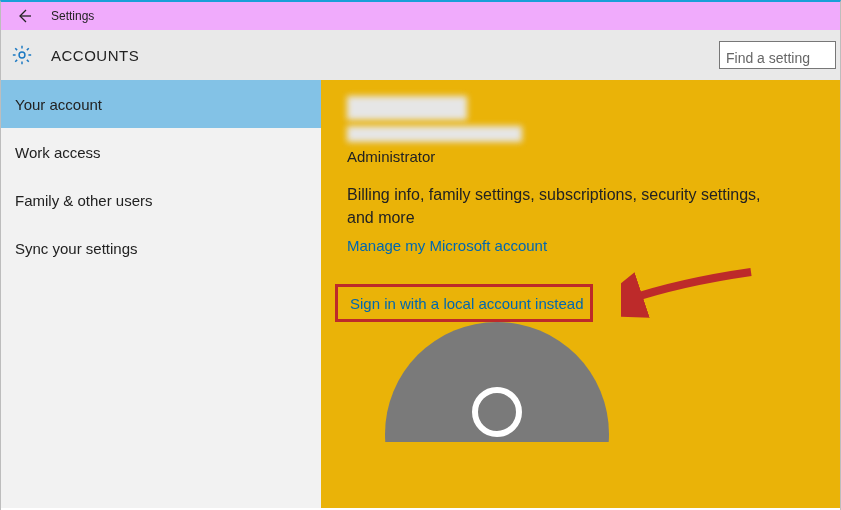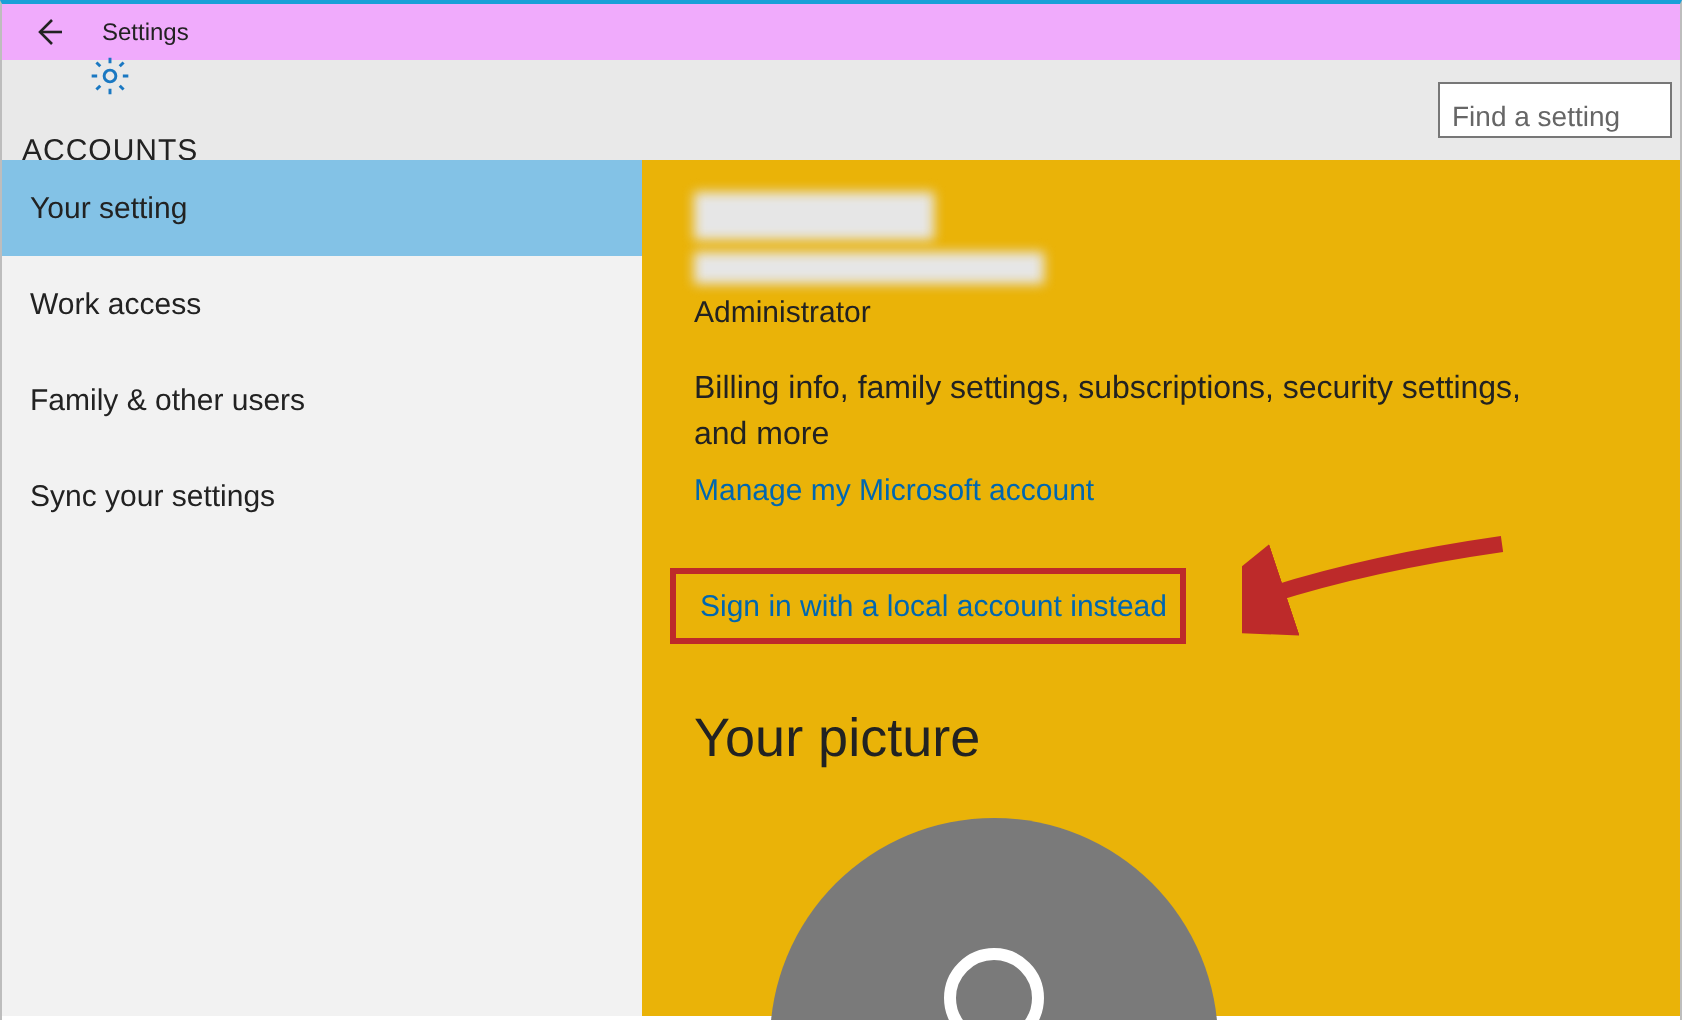--- a/index.html
+++ b/index.html
@@ -35,21 +35,21 @@
   .win-title { font-size: 12px; color: #222; }
   .header {
     height: 50px;
     background: #e9e9e9;
     display: flex;
     align-items: center;
     padding-left: 10px;
     padding-right: 4px;
     justify-content: space-between;
   }
-  .header-left { display: flex; align-items: center; gap: 18px; flex-direction: column; }
+  .header-left { display: flex; align-items: center; gap: 18px; }
   .gear { width: 22px; height: 22px; }
   .header-title { font-size: 15px; letter-spacing: 0.5px; color: #222; }
   .search-box {
     width: 117px;
     height: 28px;
     border: 1px solid #777;
     background: #fff;
     font-size: 14px;
     color: #666;
     padding: 2px 6px;
@@ -167,21 +167,21 @@
     <span class="header-title">ACCOUNTS</span>
   </div>
   <div class="search-box">
     <span>Find a setting</span>
   </div>
 </div>
 
 <div class="body">
   <div class="sidebar">
     <div class="sidebar-item selected">
-      <span>Your setting</span>
+      <span>Your account</span>
     </div>
     <div class="sidebar-item">
       <span>Work access</span>
     </div>
     <div class="sidebar-item">
       <span>Family &amp; other users</span>
     </div>
     <div class="sidebar-item">
       <span>Sync your settings</span>
     </div>
@@ -191,21 +191,20 @@
     <div class="blur-name"></div>
     <div class="blur-email"></div>
     <div class="role">Administrator</div>
     <div class="desc">Billing info, family settings, subscriptions, security settings, and more</div>
     <div class="link">Manage my Microsoft account</div>
 
     <div class="signin-box">
       <span class="link">Sign in with a local account instead</span>
     </div>
 
-    <div class="section-title">Your picture</div>
 
     <div class="avatar-wrap">
       <div class="avatar">
         <div class="avatar-circle">
           <div class="avatar-ring"></div>
         </div>
       </div>
     </div>
   </div>
 </div>

